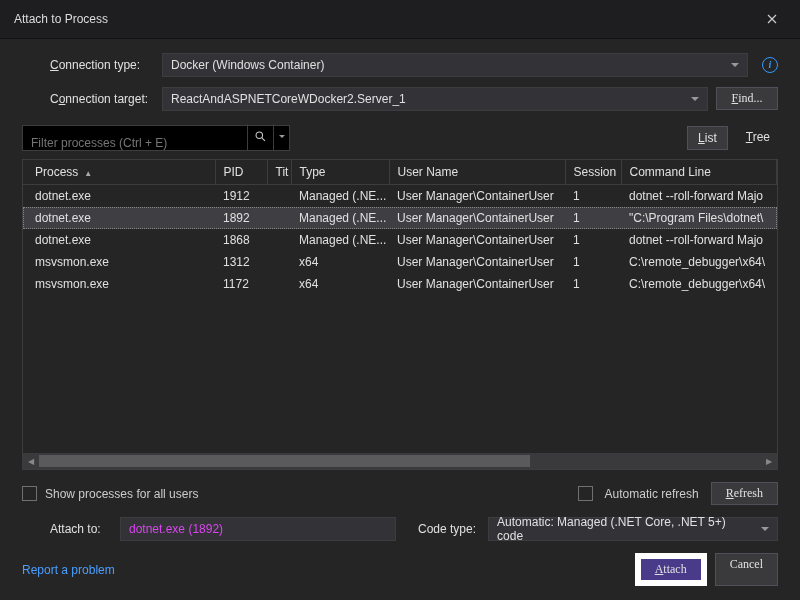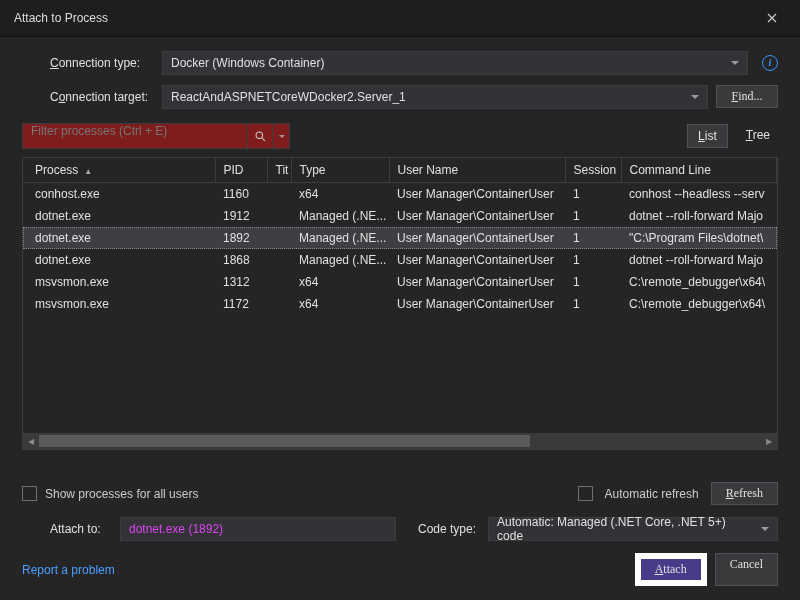--- a/index.html
+++ b/index.html
@@ -95,23 +95,23 @@
   .filter-row {
     display: flex;
     align-items: center;
     gap: 10px;
     margin-top: 4px;
   }
   .filter-box {
     width: 268px;
     height: 26px;
     border: 1px solid #3d3d40;
-    background: #7f1d1d;
-    display: flex;
-    align-items: flex-start;
+    background: #000000;
+    display: flex;
+    align-items: flex-end;
     position: relative;
   }
   .filter-input {
     flex: 1;
     background: transparent;
     border: none;
     color: #999;
     padding: 0 8px;
     font-size: 12px;
     outline: none;
@@ -220,21 +220,20 @@
   .bottom {
     padding: 12px 22px 14px 22px;
     display: flex;
     flex-direction: column;
     gap: 12px;
   }
   .chk-row {
     display: flex;
     align-items: center;
     gap: 8px;
-    margin-top: 20px;
   }
   .chkbox {
     width: 15px; height: 15px;
     border: 1px solid #707070;
     background: #252526;
   }
   .right-group { margin-left: auto; display: flex; align-items: center; gap: 12px; }
   .textfield {
     flex: 1;
     height: 24px;
@@ -325,29 +324,20 @@
           <th class="sorted" style="padding-left:12px">Process</th>
           <th>PID</th>
           <th>Tit</th>
           <th>Type</th>
           <th>User Name</th>
           <th>Session</th>
           <th>Command Line</th>
         </tr>
       </thead>
       <tbody id="process-tbody">
-          <tr>
-            <td style="padding-left: 12px;">conhost.exe</td>
-            <td>1160</td>
-            <td></td>
-            <td>x64</td>
-            <td>User Manager\ContainerUser</td>
-            <td>1</td>
-            <td>conhost --headless --serv</td>
-          </tr>
           <tr>
             <td style="padding-left: 12px;">dotnet.exe</td>
             <td>1912</td>
             <td></td>
             <td>Managed (.NE...</td>
             <td>User Manager\ContainerUser</td>
             <td>1</td>
             <td>dotnet --roll-forward Majo</td>
           </tr>
           <tr class="selected">

